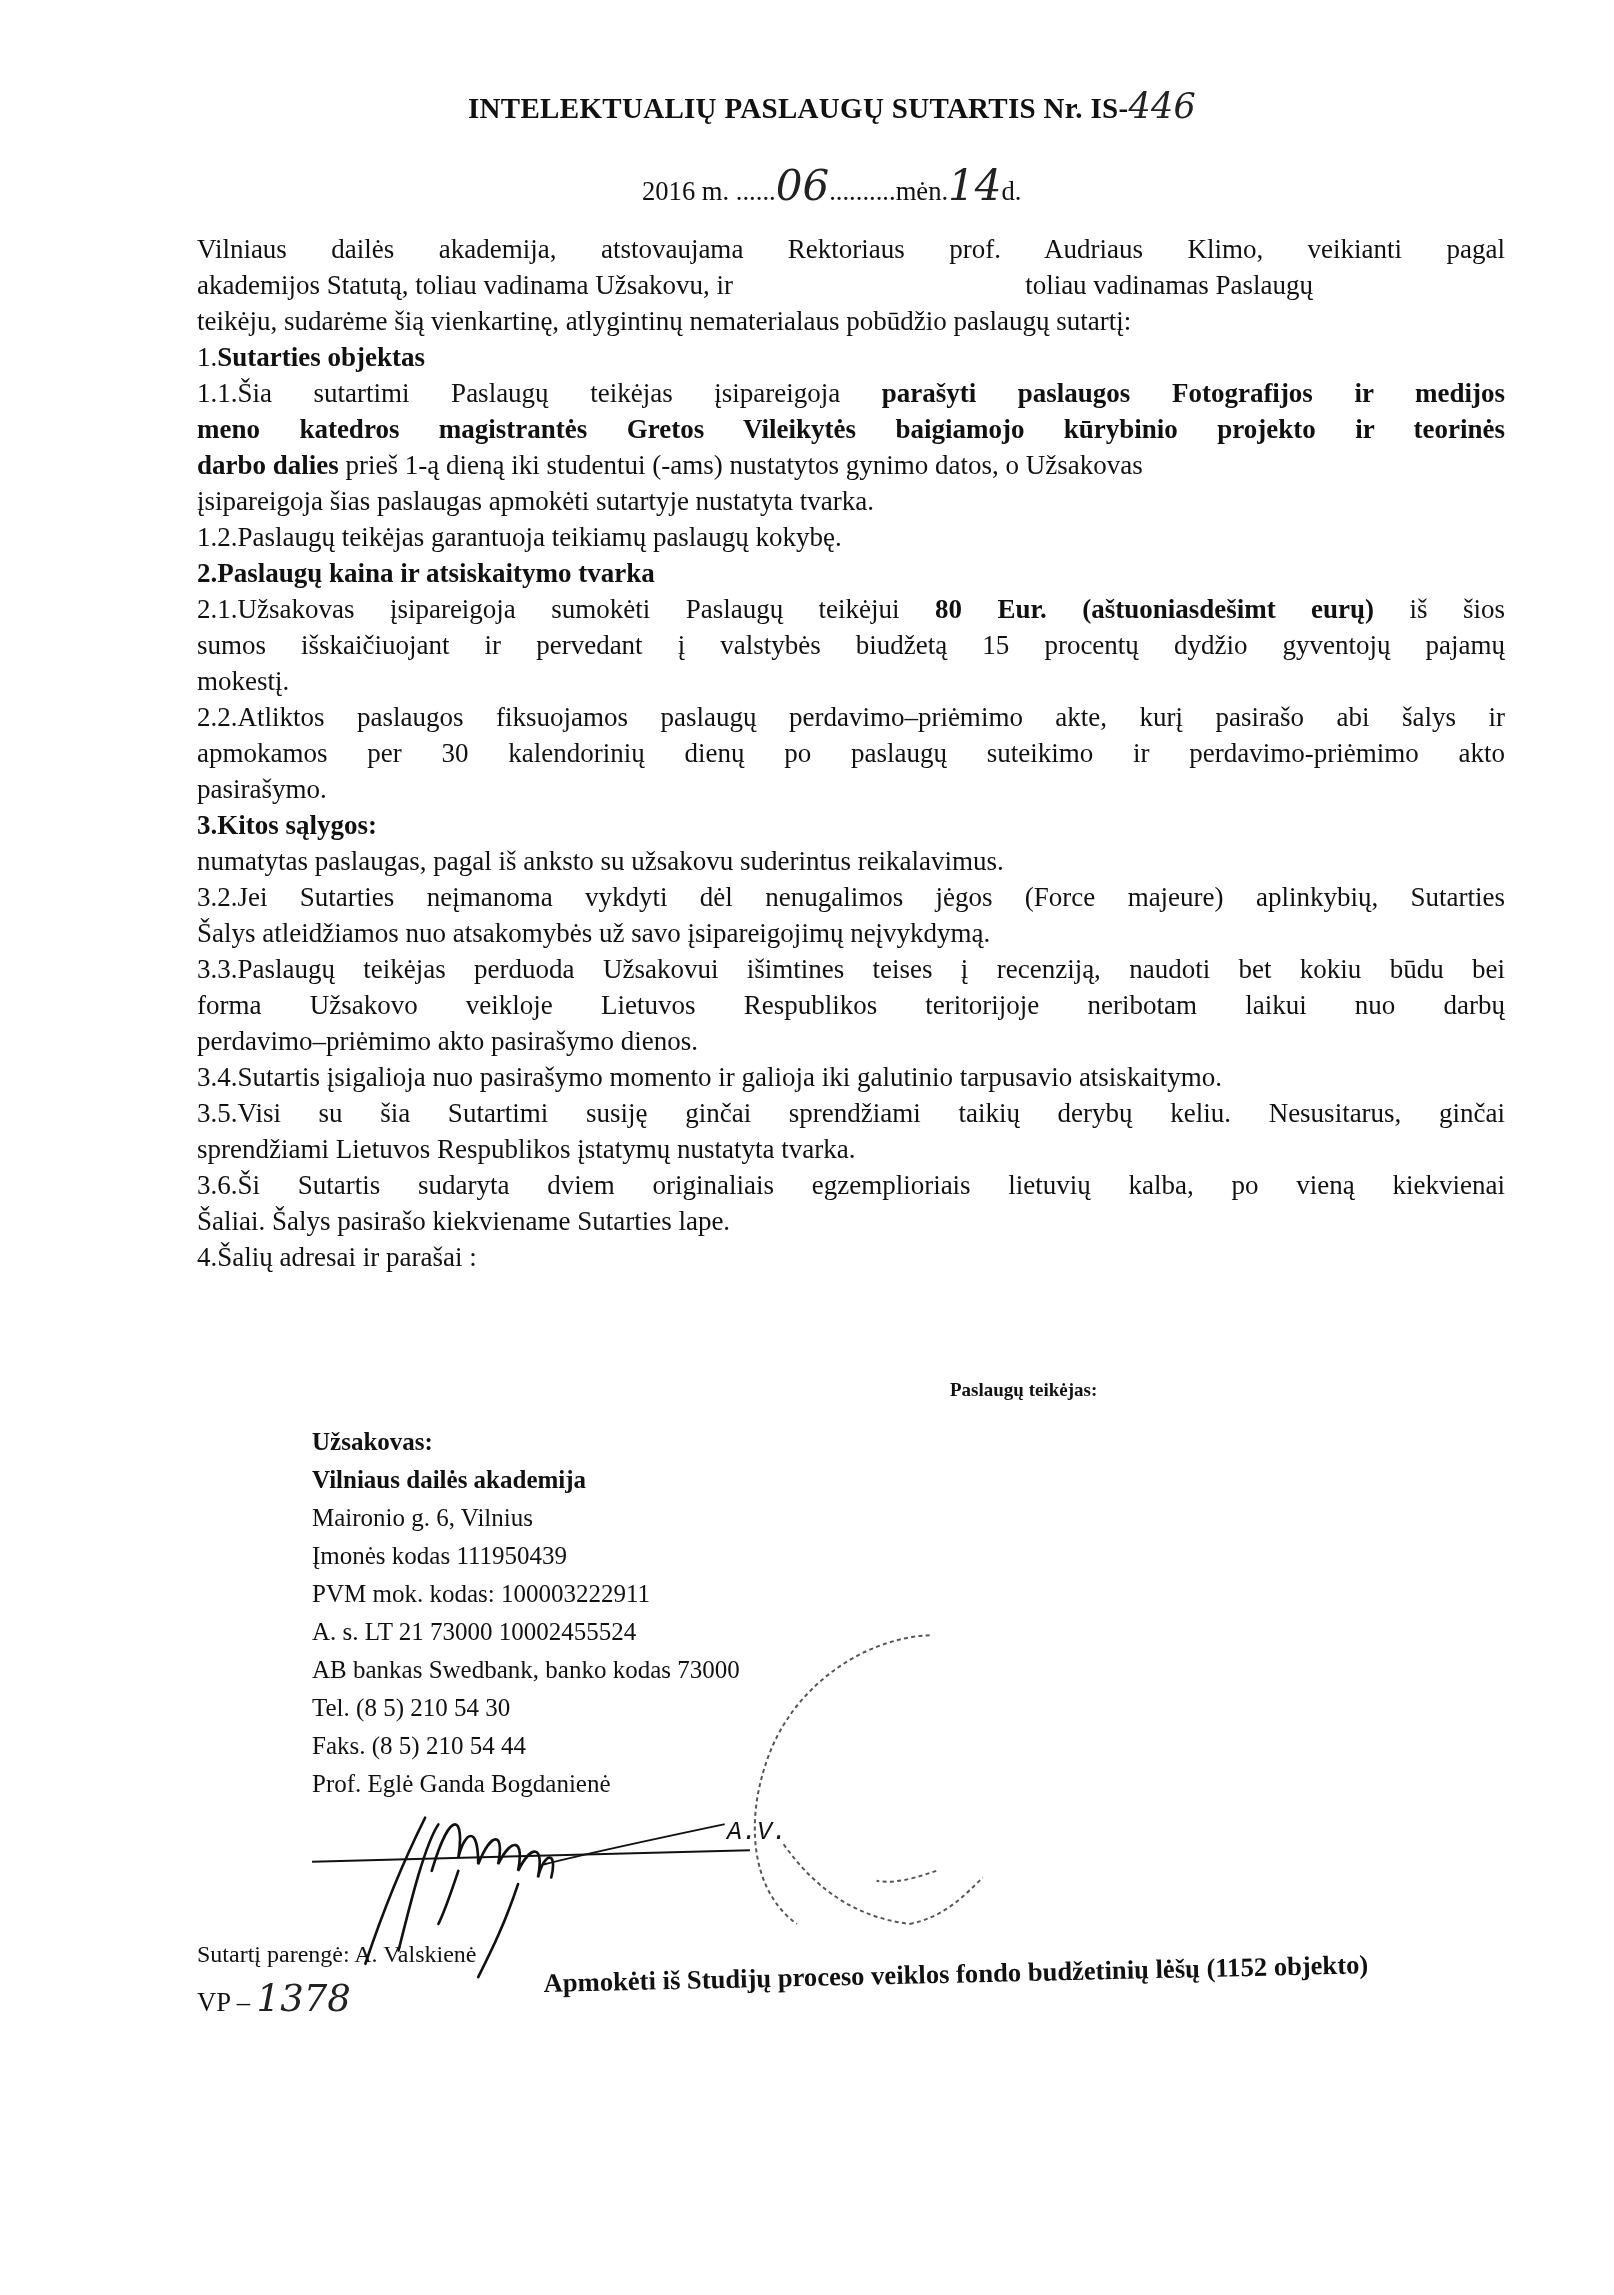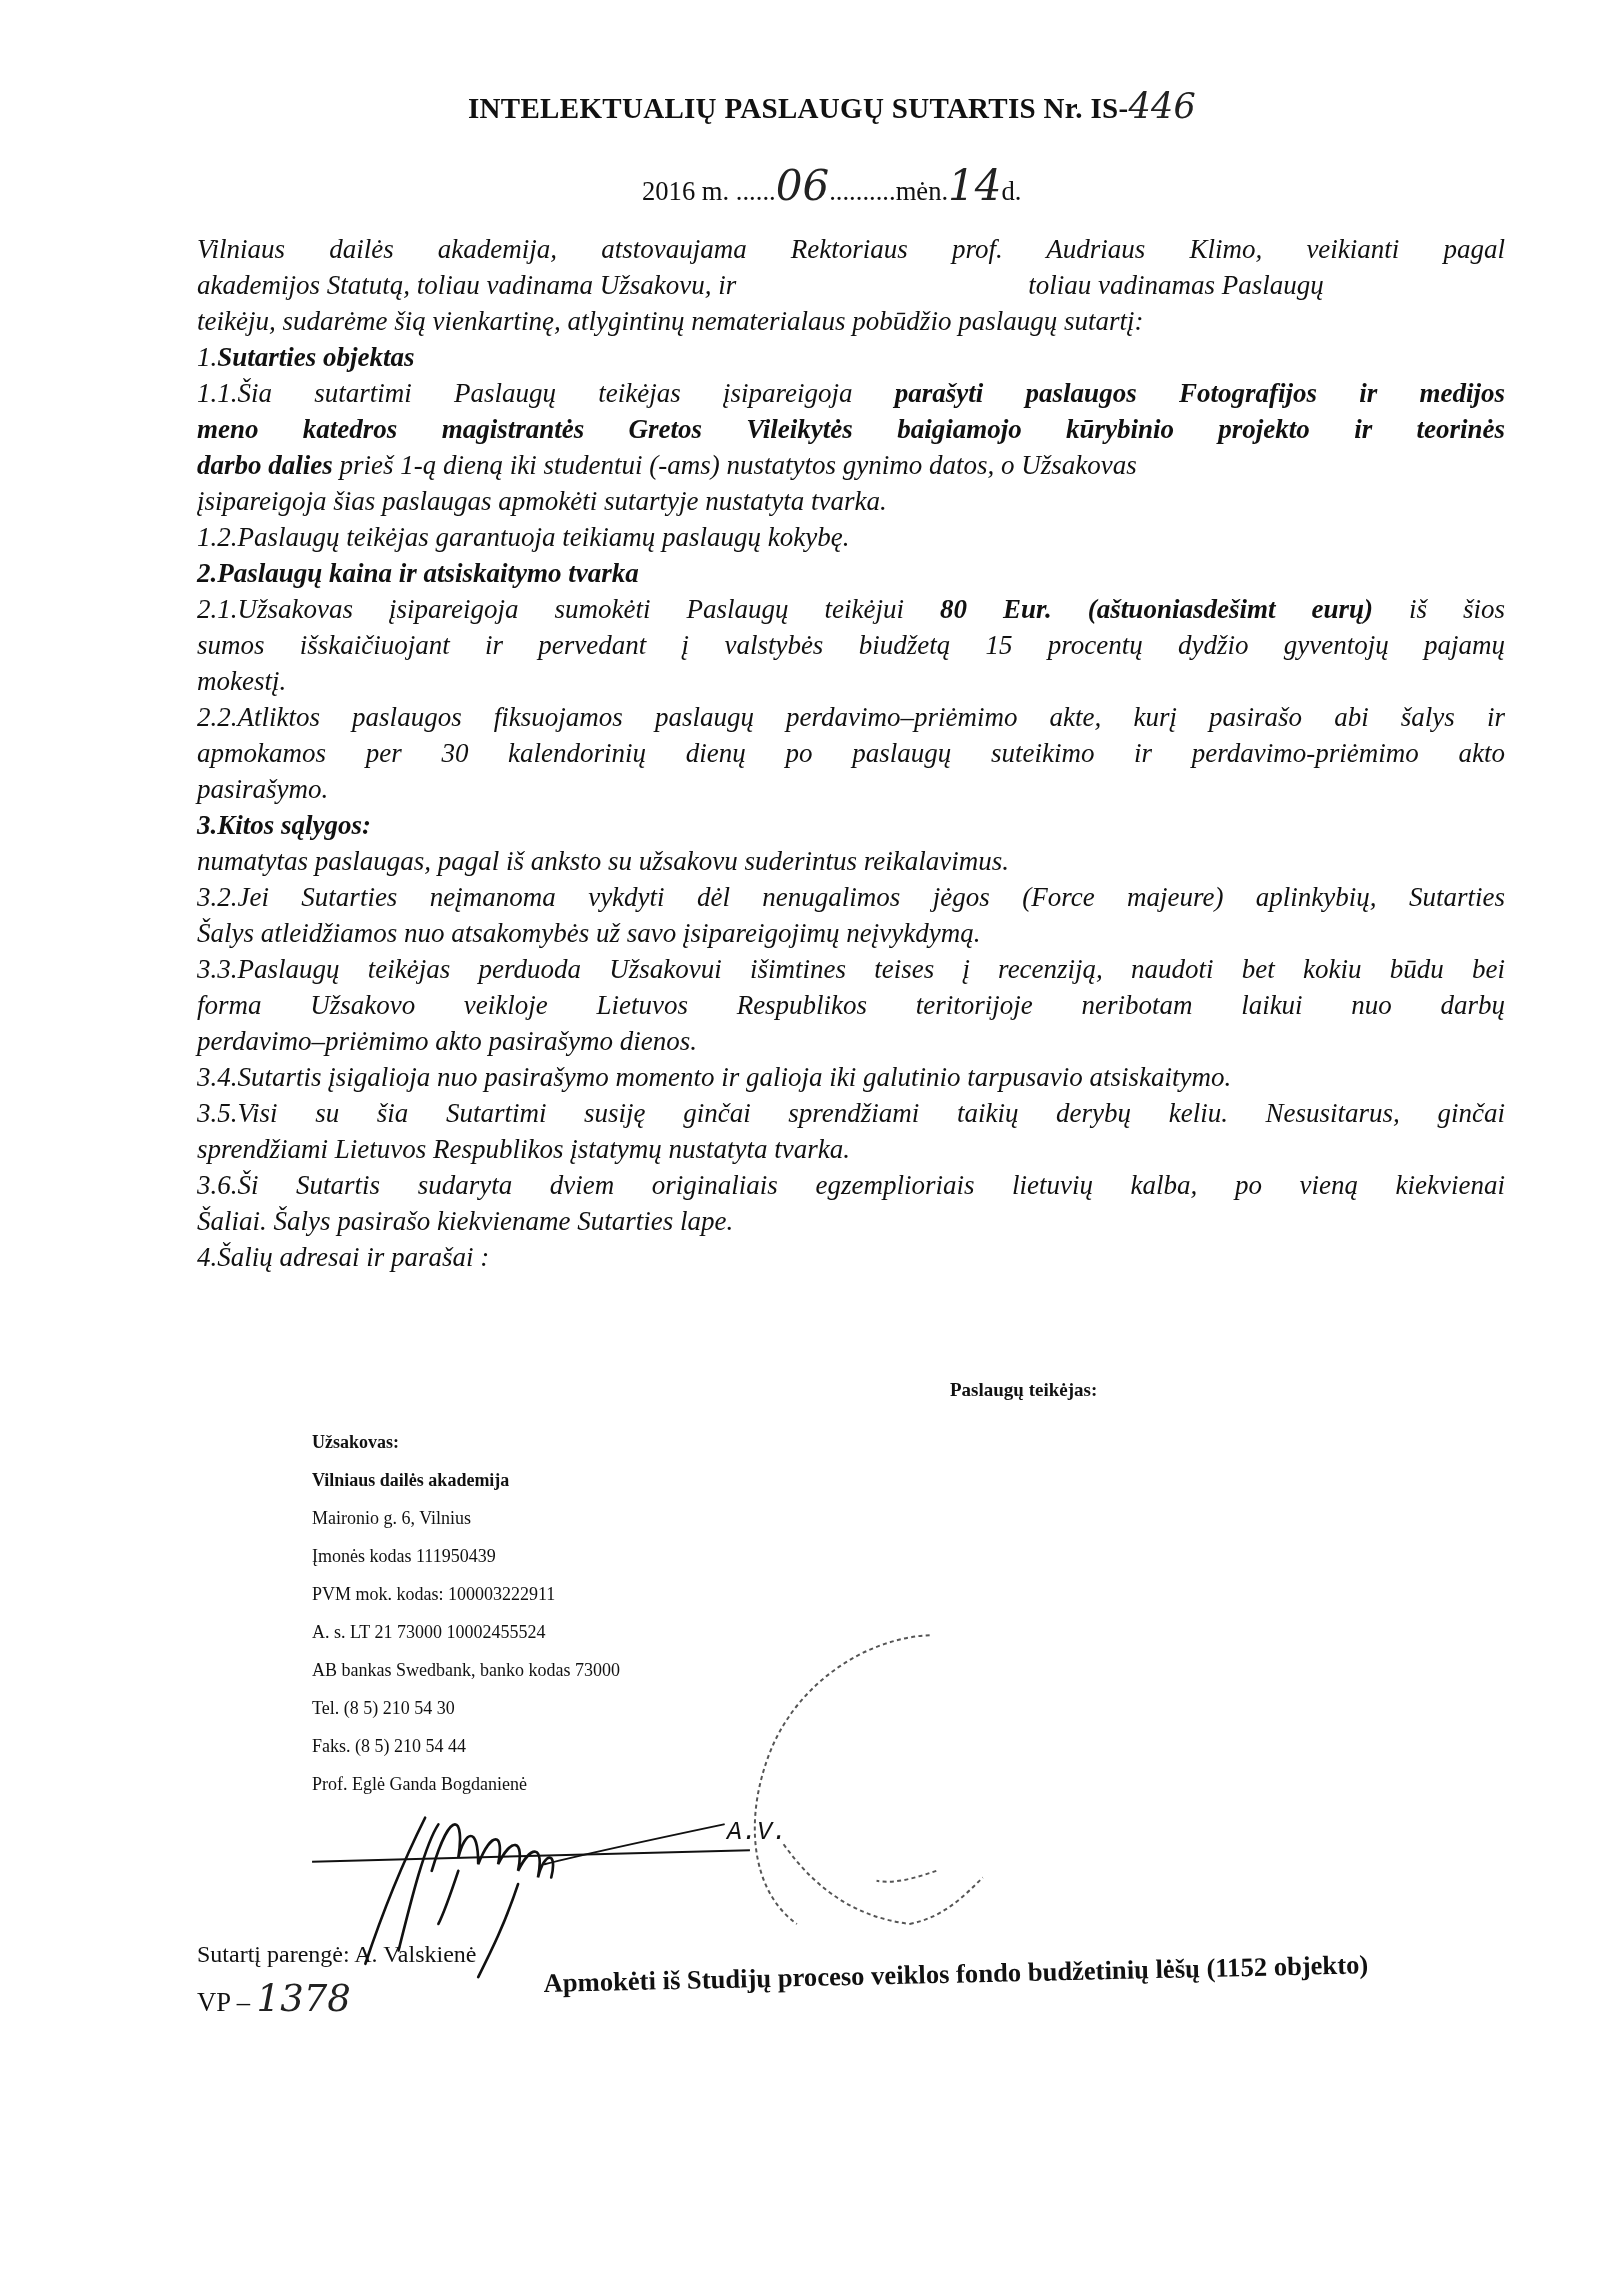--- a/index.html
+++ b/index.html
@@ -18,29 +18,29 @@
     font-size: 35px; color: #222;
   }
   .date-line {
     position: absolute; left: 642px; top: 149px; font-size: 26.6px; white-space: nowrap;
   }
   .date-line .hand { font-size: 42px; }
   .body {
     position: absolute; left: 197px; width: 1308px;
     font-size: 27px; line-height: 36px;
   }
-  .intro { top: 219px; text-align: justify; font-style: italic; }
+  .intro { top: 219px; text-align: justify; }
   .line { display: block; white-space: nowrap; }
   .just { display: block; text-align: justify; text-align-last: justify; white-space: normal; }
   .b { font-weight: bold; }
   .gap { display: inline-block; width: 292px; }
   .provider-head {
     position: absolute; left: 950px; top: 1367px; font-size: 19px; font-weight: bold; white-space: nowrap;
   }
-  .client { position: absolute; left: 312px; top: 1411px; font-size: 18px; line-height: 38px; }
+  .client { position: absolute; left: 312px; top: 1411px; font-size: 25px; line-height: 38px; }
   .client div { white-space: nowrap; }
   .sign-line {
     position: absolute; left: 312px; top: 1843px; width: 438px; height: 2px; background: #111;
     transform: rotate(-1.5deg);
   }
   .av { position: absolute; left: 727px; top: 1806px; font-size: 25px; font-style: italic; font-family: Liberation Mono, monospace; }
   .prepared { position: absolute; left: 197px; top: 1929px; font-size: 24px; white-space: nowrap; }
   .vp { position: absolute; left: 197px; top: 1965px; font-size: 26.6px; white-space: nowrap; text-align: center; }
   .vp .hand { font-size: 37px; }
   .pay-note {

